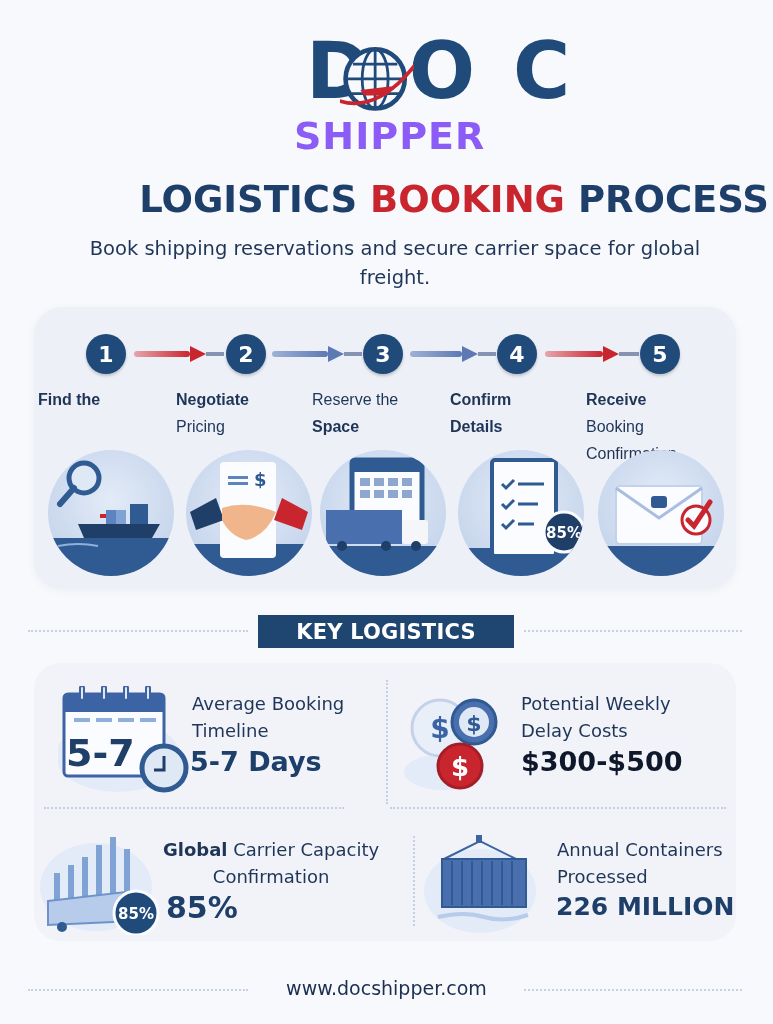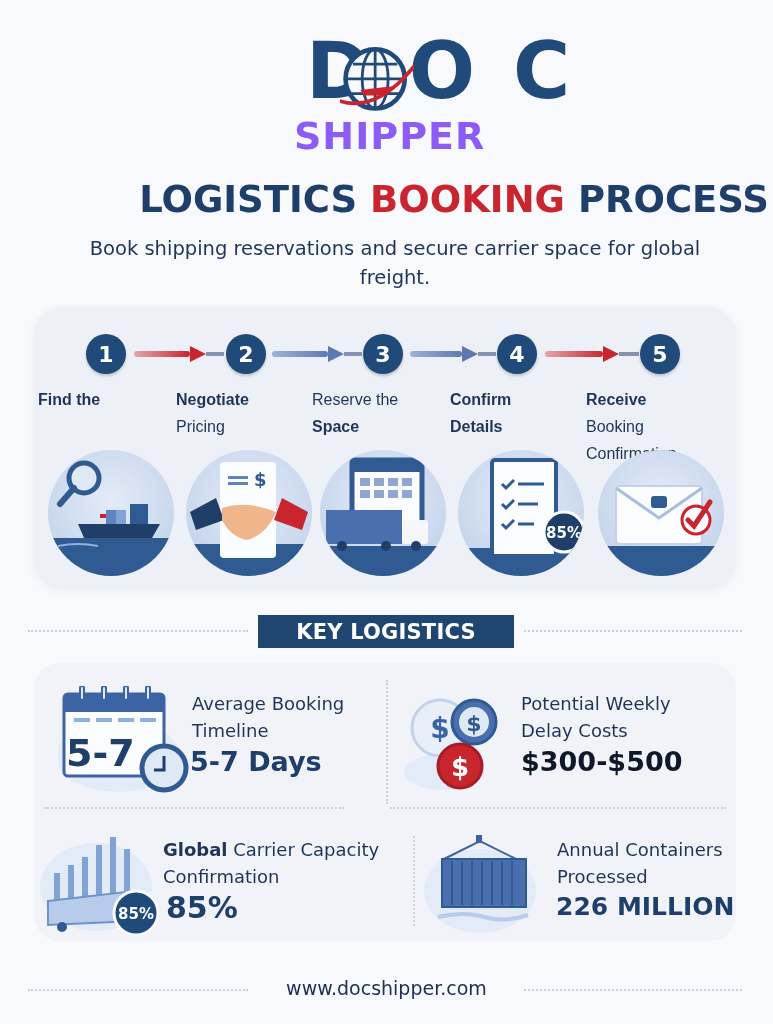--- a/index.html
+++ b/index.html
@@ -251,21 +251,21 @@
       <rect x="42" y="22" width="6" height="46"></rect>
       <rect x="56" y="10" width="6" height="58"></rect>
       <rect x="70" y="2" width="6" height="66"></rect>
       <rect x="84" y="14" width="6" height="54"></rect>
     </g>
   <path d="M8 66 L94 56 L94 86 L8 90 Z" fill="#b7cbeb" stroke="#6f93c9" stroke-width="2"></path>
   <circle cx="22" cy="92" r="5" fill="#2f5a92"></circle>
   <circle cx="96" cy="78" r="22" fill="#1f4a7a" stroke="#fbfcff" stroke-width="3"></circle>
   <text x="96" y="84" font-size="15" font-weight="700" fill="#fff" text-anchor="middle" font-family="DejaVu Sans">85%</text>
 </svg>
-<div class="stat-label" style="left:163px;top:836px;">
+<div class="stat-label" style="left:163px;top:836px;text-align:center;">
   <div><span style="font-weight:700;">Global</span><span> Carrier Capacity</span></div>
   <div>Confirmation</div>
 </div>
 <div class="stat-value" style="left:166px;top:890px;font-size:30px;">85%</div>
 
 <svg style="position:absolute;left:424px;top:835px;" width="118" height="100" viewBox="0 0 118 100">
   <ellipse cx="56" cy="56" rx="56" ry="42" fill="#e2ebf7"></ellipse>
   <path d="M20 24 L56 6 L92 24" stroke="#3c64a4" stroke-width="2" fill="none"></path>
   <rect x="52" y="0" width="6" height="8" fill="#3c64a4"></rect>
   <rect x="18" y="24" width="84" height="48" fill="#4a6fae" stroke="#2f5a92" stroke-width="2"></rect>

